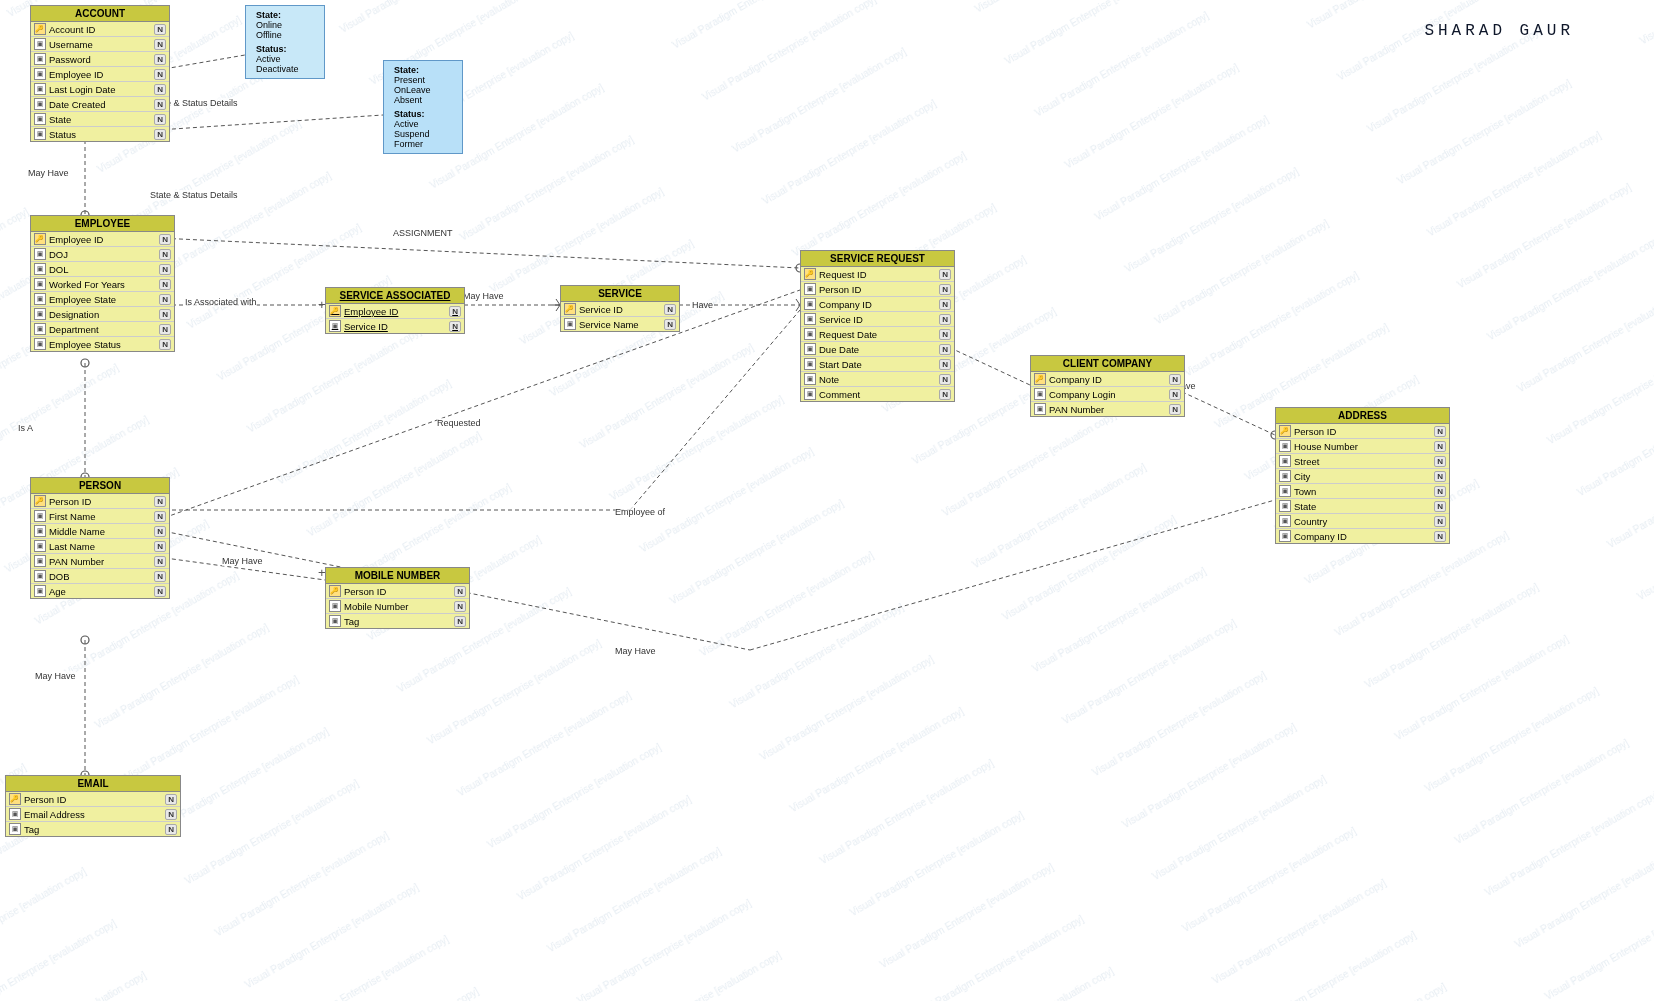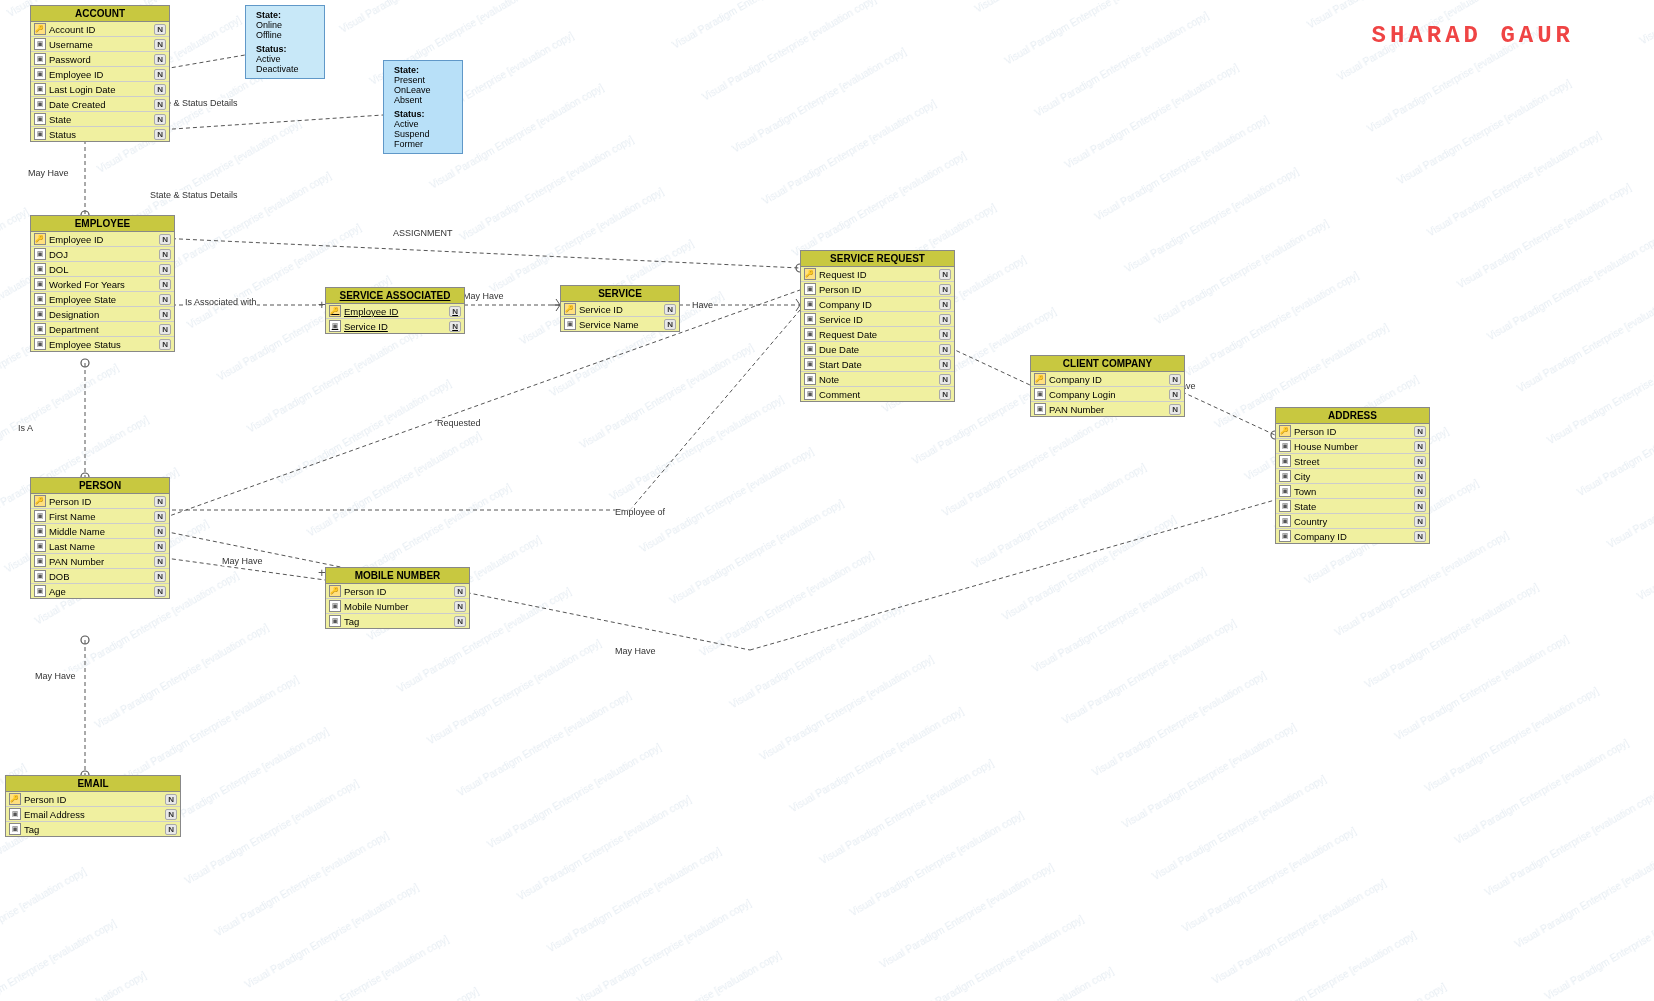--- a/index.html
+++ b/index.html
@@ -88,23 +88,23 @@
       z-index: 6;
       pointer-events: none;
       background: rgba(255,255,255,0.7);
     }
 
     
     .author-name {
       position: absolute;
       top: 22px;
       right: 80px;
-      font-size: 24px;
-      font-weight: bold;
-      color: #ef4444;
+      font-size: 16px;
+      font-weight: normal;
+      color: #0f172a;
       letter-spacing: 4px;
       z-index: 20;
       font-family: 'Courier New', monospace;
     }
 
     
     .state-popup {
       position: absolute;
       background: #c8e8f8;
       border: 1.5px solid #6098c8;
@@ -496,21 +496,21 @@
     <span class="field-name">Company Login</span>
     <span class="field-n">N</span>
   </div>
   <div class="entity-row">
     <span class="field-icon">▣</span>
     <span class="field-name">PAN Number</span>
     <span class="field-n">N</span>
   </div>
 </div>
 
-<div class="entity" style="left:1275px;top:407px;width:155px;">
+<div class="entity" style="left:1275px;top:407px;width:175px;">
   <div class="entity-header">ADDRESS</div>
   <div class="entity-row">
     <span class="field-icon key">🔑</span>
     <span class="field-name">Person ID</span>
     <span class="field-n">N</span>
   </div>
   <div class="entity-row">
     <span class="field-icon">▣</span>
     <span class="field-name">House Number</span>
     <span class="field-n">N</span>

